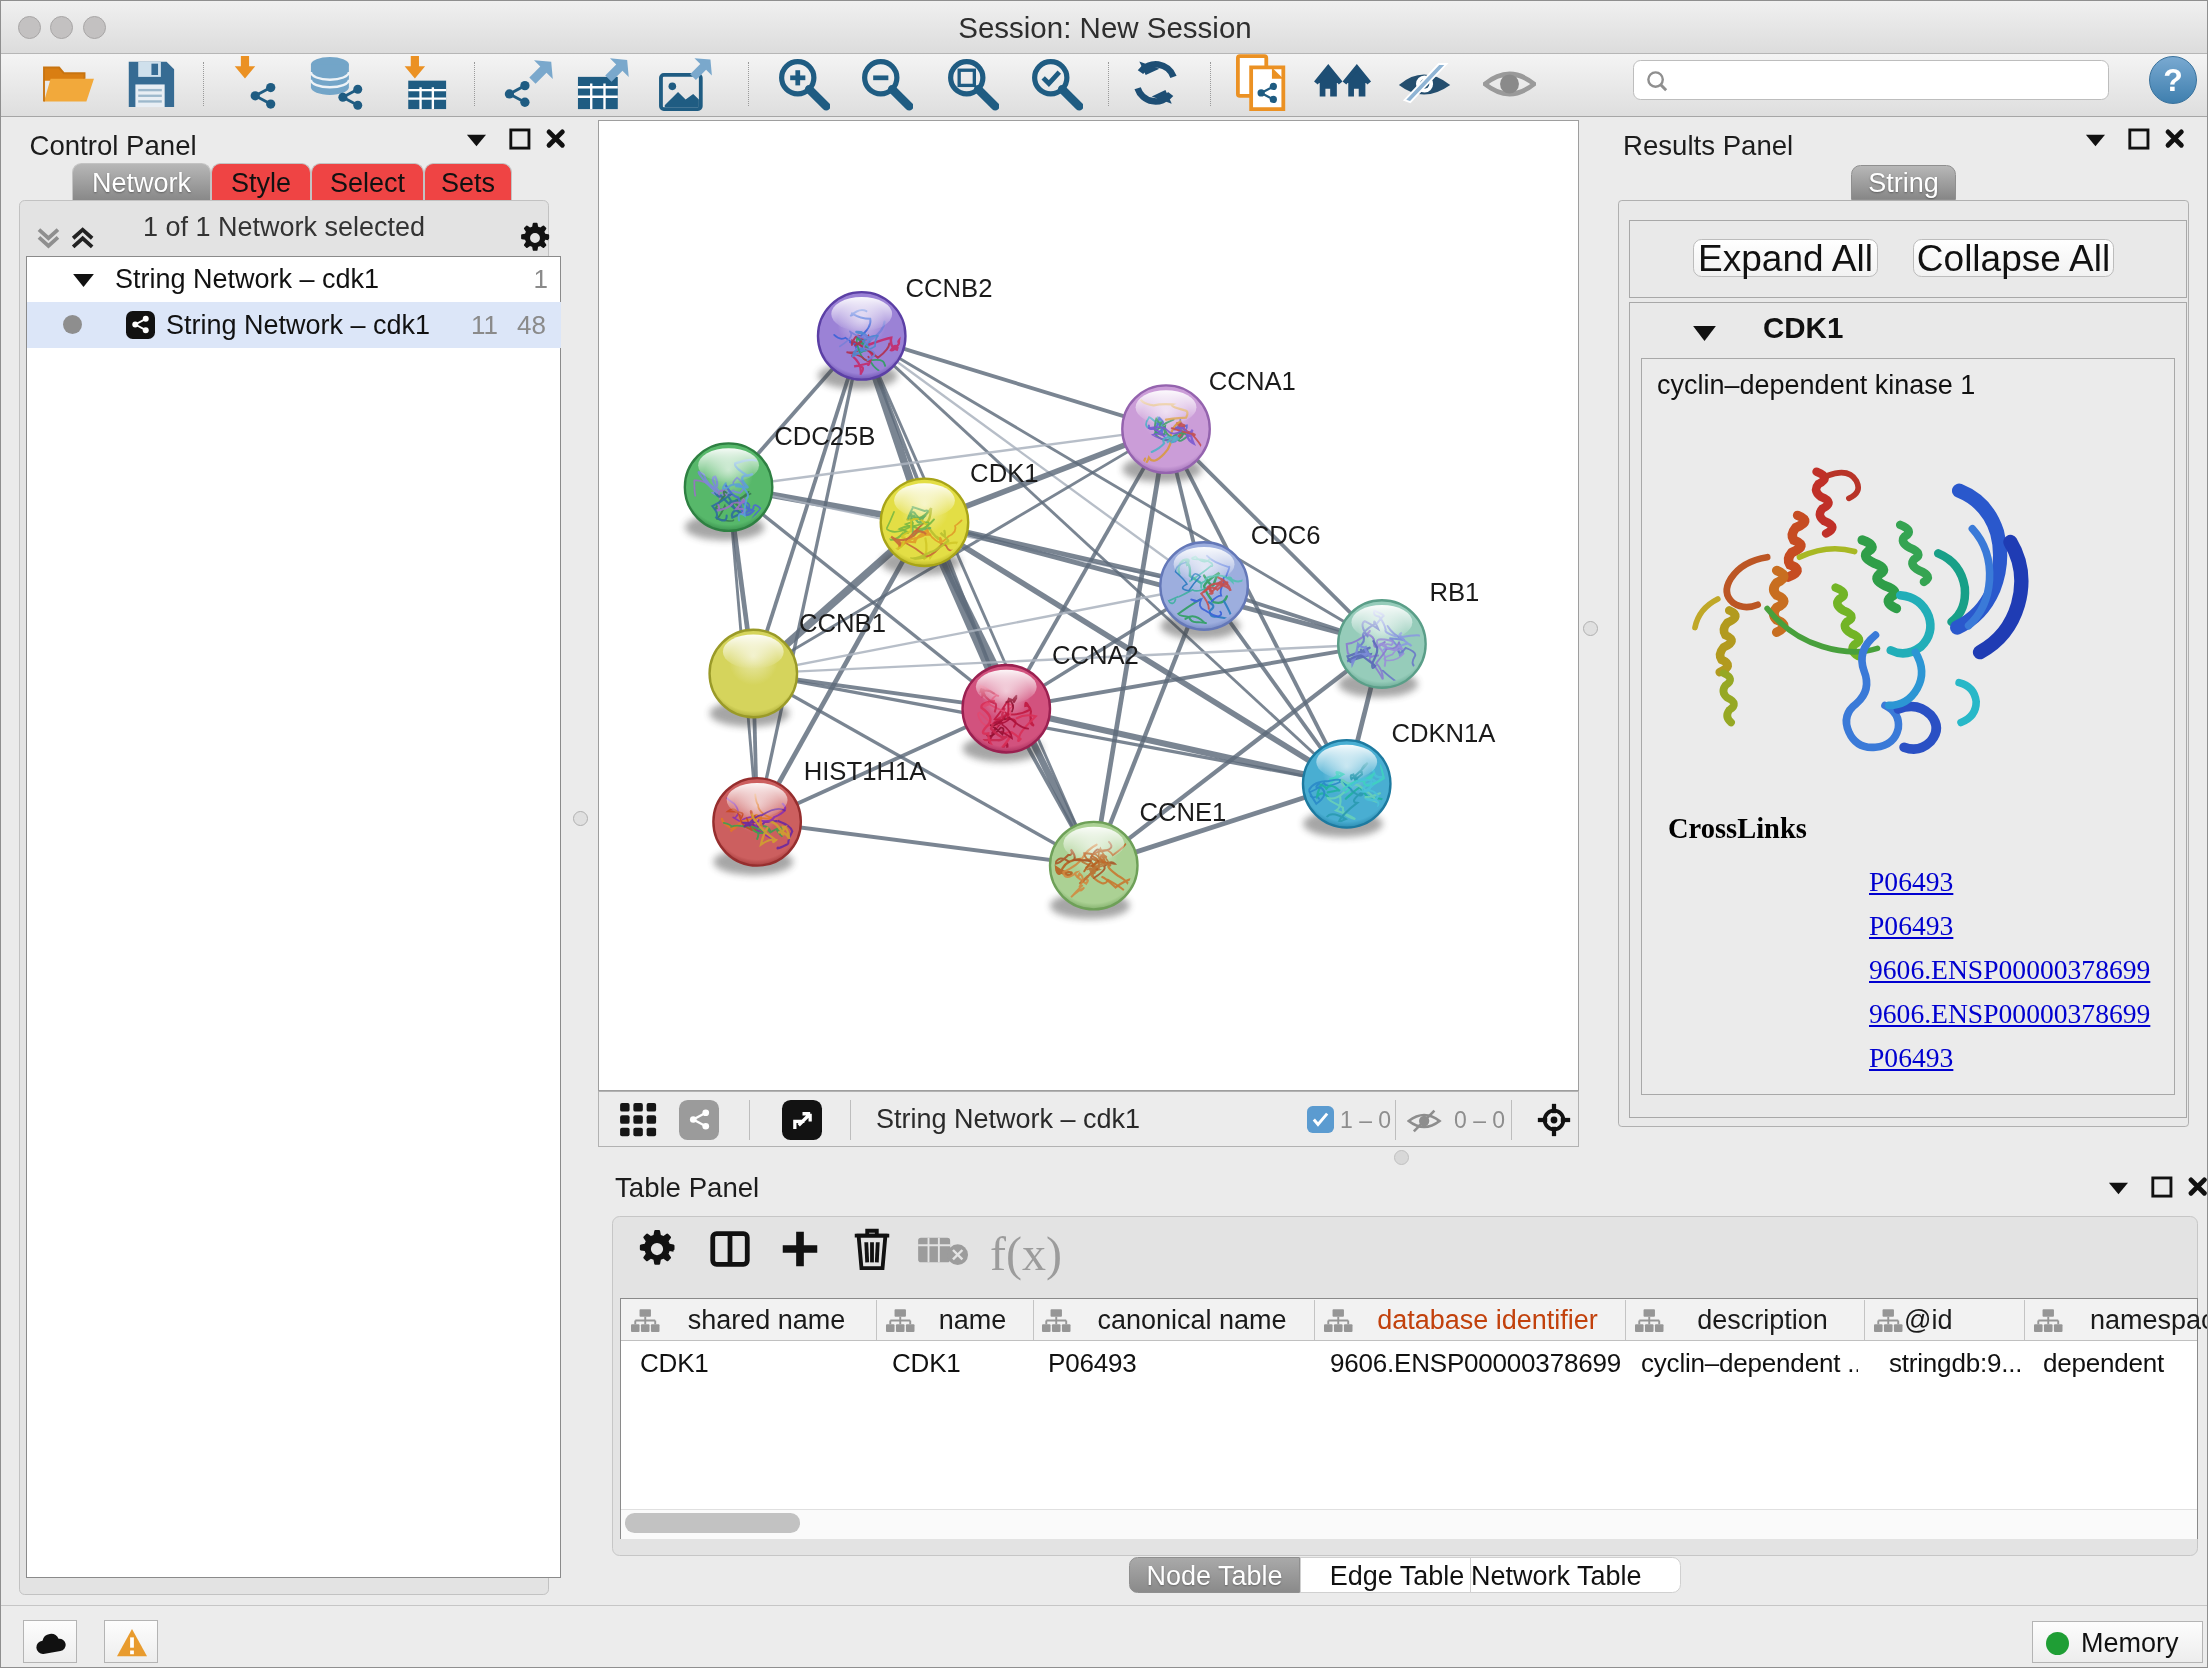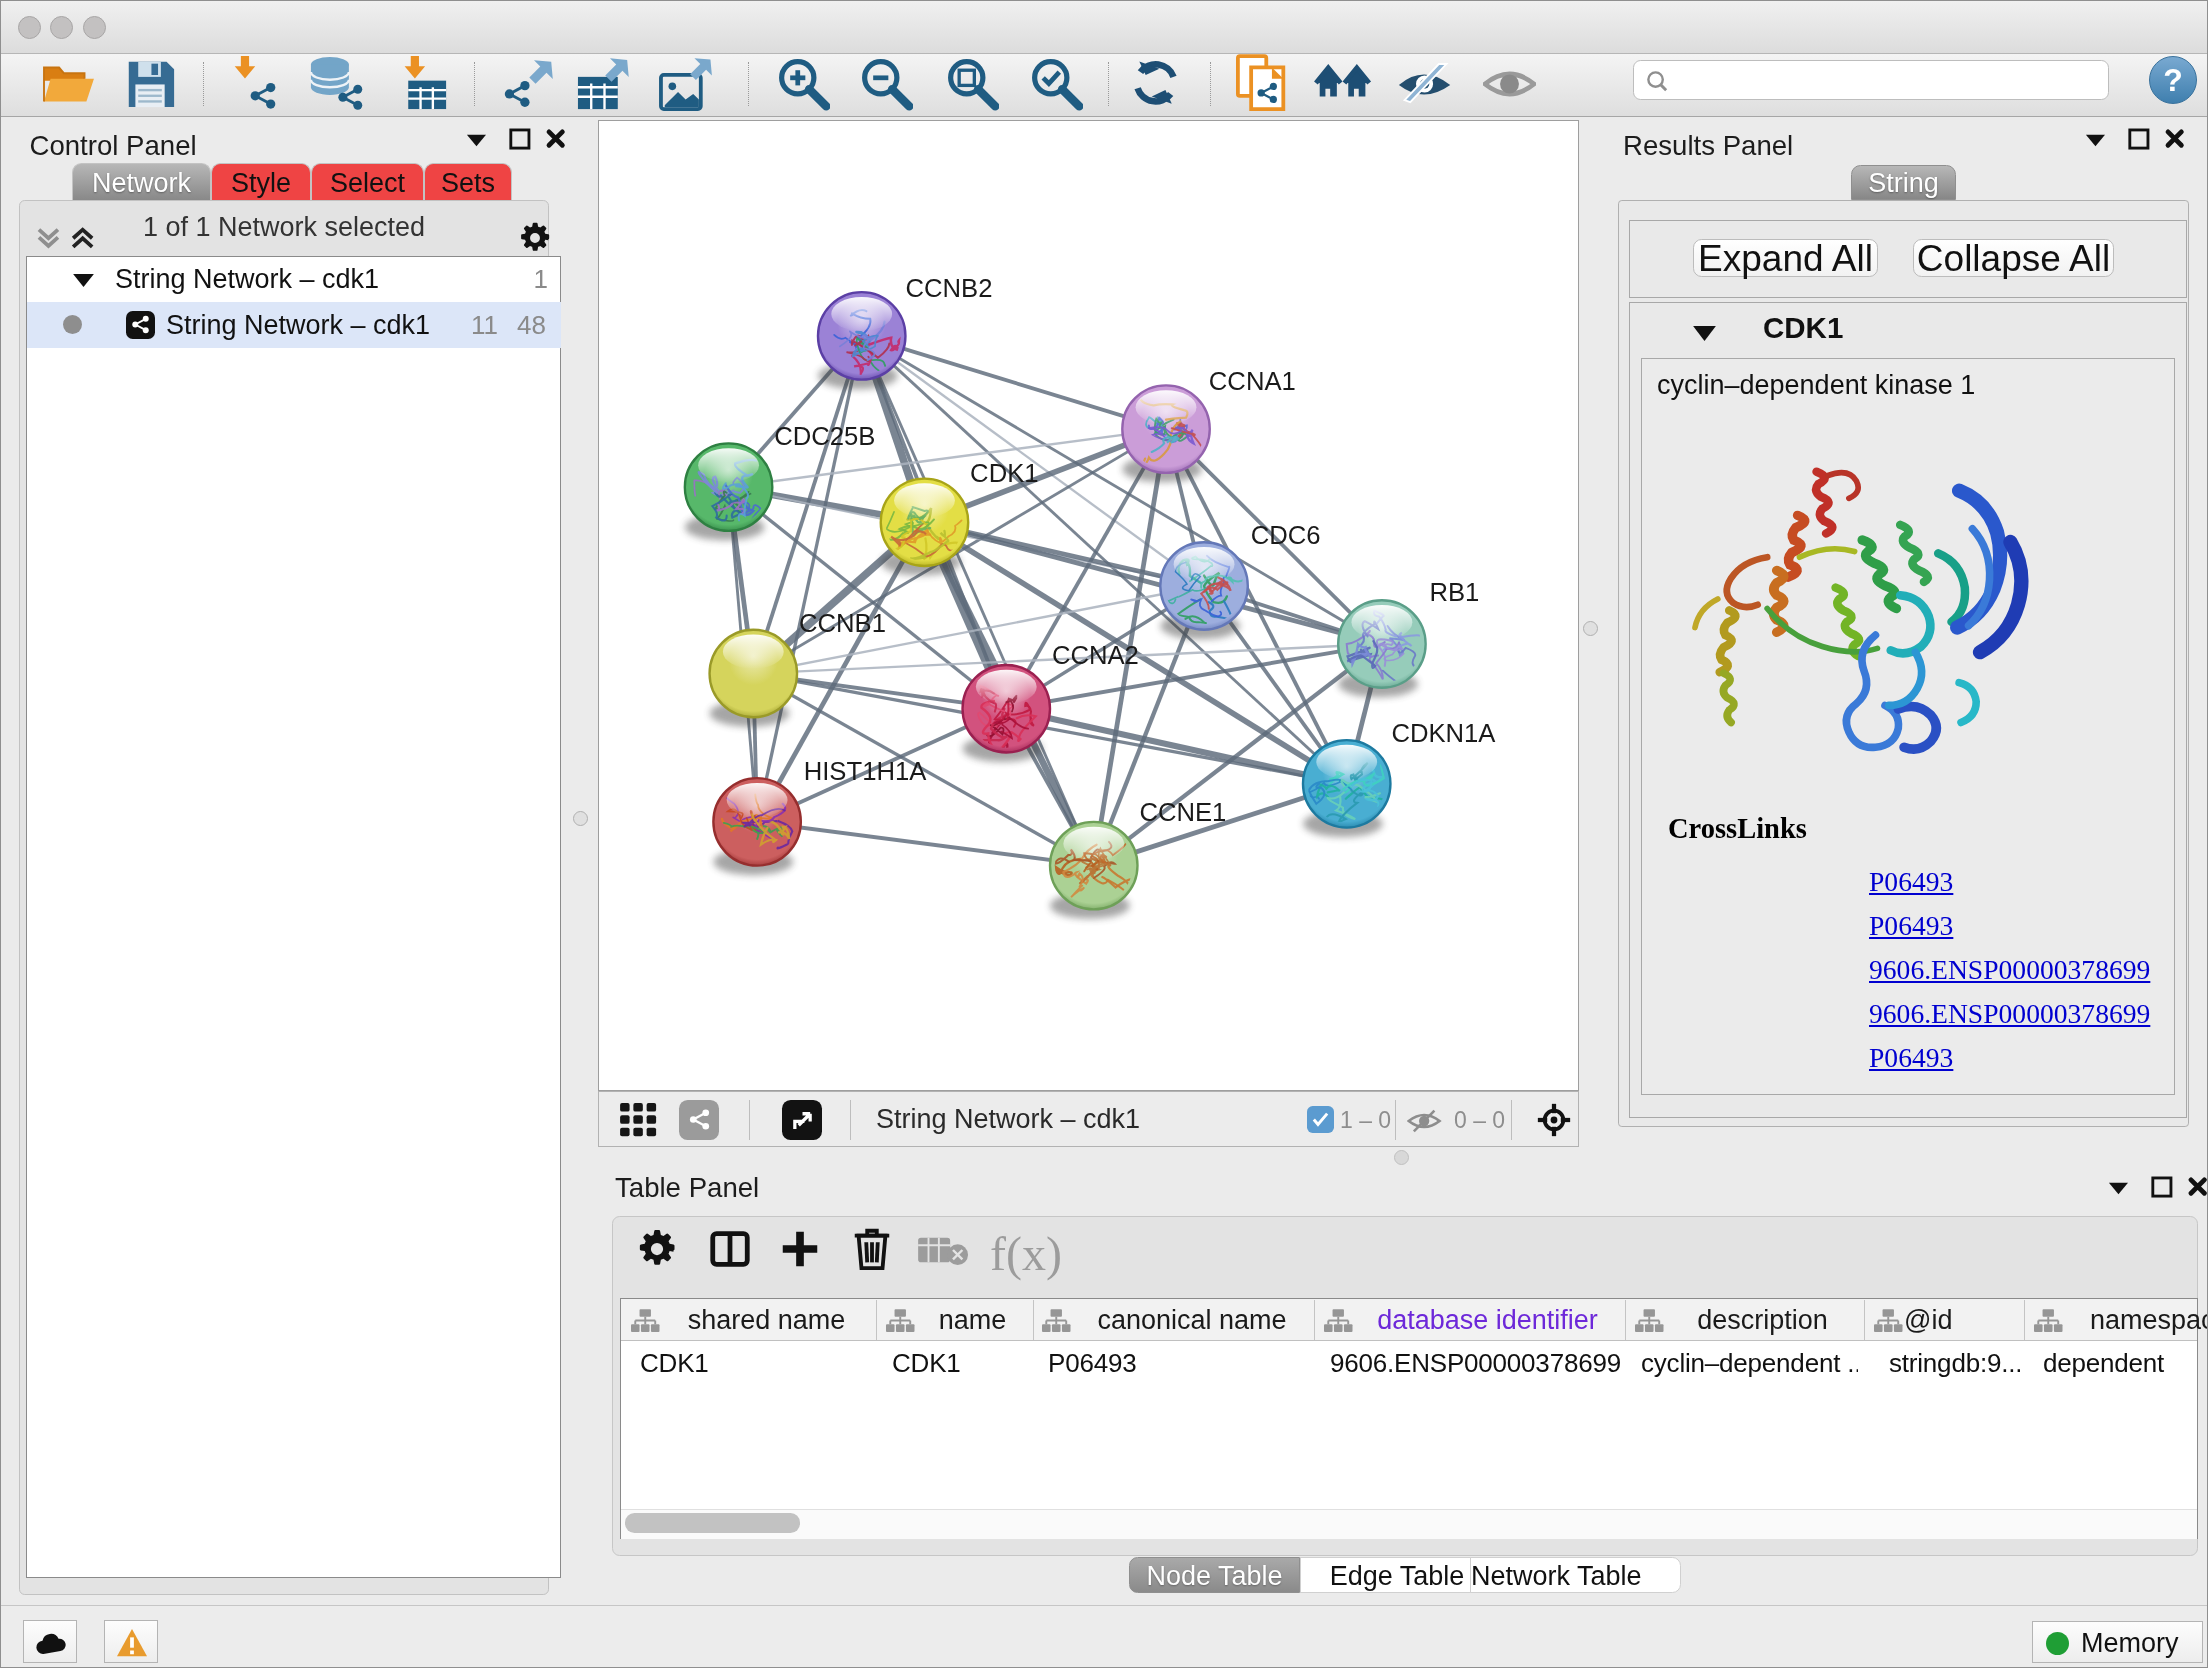--- a/index.html
+++ b/index.html
@@ -7,20 +7,21 @@
 .hdr{font-size:27.6px;color:#1c1c1c}
 .tab{position:absolute;background:#ef4444;border:1px solid #c3c3c3;border-bottom:none;border-radius:9.5px 9.5px 0 0;text-align:center;font-size:27px;color:#111;line-height:38px;height:38px}
 .tabsel{background:linear-gradient(#b7b7b7,#878787);color:#fff;text-shadow:0 1px 1.9px rgba(0,0,0,.35)}
 .btn{position:absolute;background:linear-gradient(#ffffff,#f2f2f2);border:1px solid #bcbcbc;border-radius:9.5px;text-align:center;font-size:37px;color:#111}
 </style></head><body>
 
 <div class="abs" style="left:0;top:0;width:2208px;height:53px;background:linear-gradient(#f0f0f0,#dcdcdc);border-bottom:1px solid #b6b6b6">
   <div class="abs" style="left:17px;top:15px;width:23px;height:23px;border-radius:50%;background:#c3c1c1;border:1px solid #a8a6a6"></div>
   <div class="abs" style="left:49px;top:15px;width:23px;height:23px;border-radius:50%;background:#c3c1c1;border:1px solid #a8a6a6"></div>
   <div class="abs" style="left:82px;top:15px;width:23px;height:23px;border-radius:50%;background:#c3c1c1;border:1px solid #a8a6a6"></div>
+  <div class="abs" style="left:0;top:9.5px;width:2208px;text-align:center;font-size:29.5px;color:#2e2e2e">Session: New Session</div>
 </div>
 <div class="abs" style="left:0;top:53px;width:2208px;height:63px;background:linear-gradient(#f4f4f4,#dedede);border-bottom:1px solid #a6a6a6"></div>
 <svg style="position:absolute;left:40px;top:59px" width="55" height="49" viewBox="0 0 58 52">
     <path d="M3 8 h16 l5 6 h22 v8 h-43 z" fill="#d97e12"></path>
     <path d="M3 44 L10 20 h46 L48 44 z" fill="#f2a93b"></path>
     <path d="M3 44 L3 8 h16 l5 6 h22 v6" fill="none" stroke="#c87410" stroke-width="2"></path>
   </svg>
 <svg style="position:absolute;left:124px;top:57px" width="51" height="51" viewBox="0 0 54 54">
     <path d="M4 4 h40 l8 8 v40 h-48 z" fill="#366b93"></path>
     <rect x="14" y="4" width="24" height="16" fill="#cfe0ec"></rect>
@@ -752,21 +753,21 @@
 <div class="abs" style="left:989px;top:1225px;font-size:48px;color:#9c9c9c;font-family:'Liberation Serif',serif;">f(x)</div>
 <div class="abs" style="left:619px;top:1297px;width:1578px;height:241px;background:#fff;border:1px solid #8a8a8a">
   <div style="position:absolute;left:0;top:0;width:1576px;height:42px;background:#f2f2f2;border-bottom:1px solid #c0c0c0"></div>
 </div>
 <div class="abs" style="left:660px;top:1304px;width:211px;text-align:center;font-size:27px;color:#1a1a1a;white-space:nowrap;overflow:hidden">shared name</div>
 <div class="abs" style="left:875px;top:1299px;height:40px;border-left:1px solid #c4c4c4"></div>
 <div class="abs" style="left:915px;top:1304px;width:113px;text-align:center;font-size:27px;color:#1a1a1a;white-space:nowrap;overflow:hidden">name</div>
 <div class="abs" style="left:1032px;top:1299px;height:40px;border-left:1px solid #c4c4c4"></div>
 <div class="abs" style="left:1072px;top:1304px;width:238px;text-align:center;font-size:27px;color:#1a1a1a;white-space:nowrap;overflow:hidden">canonical name</div>
 <div class="abs" style="left:1313px;top:1299px;height:40px;border-left:1px solid #c4c4c4"></div>
-<div class="abs" style="left:1353px;top:1304px;width:267px;text-align:center;font-size:27px;color:#6d28d9;white-space:nowrap;overflow:hidden">database identifier</div>
+<div class="abs" style="left:1353px;top:1304px;width:267px;text-align:center;font-size:27px;color:#c2410c;white-space:nowrap;overflow:hidden">database identifier</div>
 <div class="abs" style="left:1624px;top:1299px;height:40px;border-left:1px solid #c4c4c4"></div>
 <div class="abs" style="left:1664px;top:1304px;width:195px;text-align:center;font-size:27px;color:#1a1a1a;white-space:nowrap;overflow:hidden">description</div>
 <div class="abs" style="left:1863px;top:1299px;height:40px;border-left:1px solid #c4c4c4"></div>
 <div class="abs" style="left:1903px;top:1304px;width:116px;text-align:left;font-size:27px;color:#1a1a1a;white-space:nowrap;overflow:hidden">@id</div>
 <div class="abs" style="left:2023px;top:1299px;height:40px;border-left:1px solid #c4c4c4"></div>
 <div class="abs" style="left:2089px;top:1304px;width:120px;font-size:27px;color:#1a1a1a;white-space:nowrap;overflow:hidden">namespac</div>
 <svg class="abs" style="left:630px;top:1307px" width="28.5" height="27" viewBox="0 0 30 28">
     <g fill="#969696">
       <rect x="9" y="1" width="12" height="8" rx="1"></rect>
       <rect x="0" y="17" width="9" height="8" rx="1"></rect>

